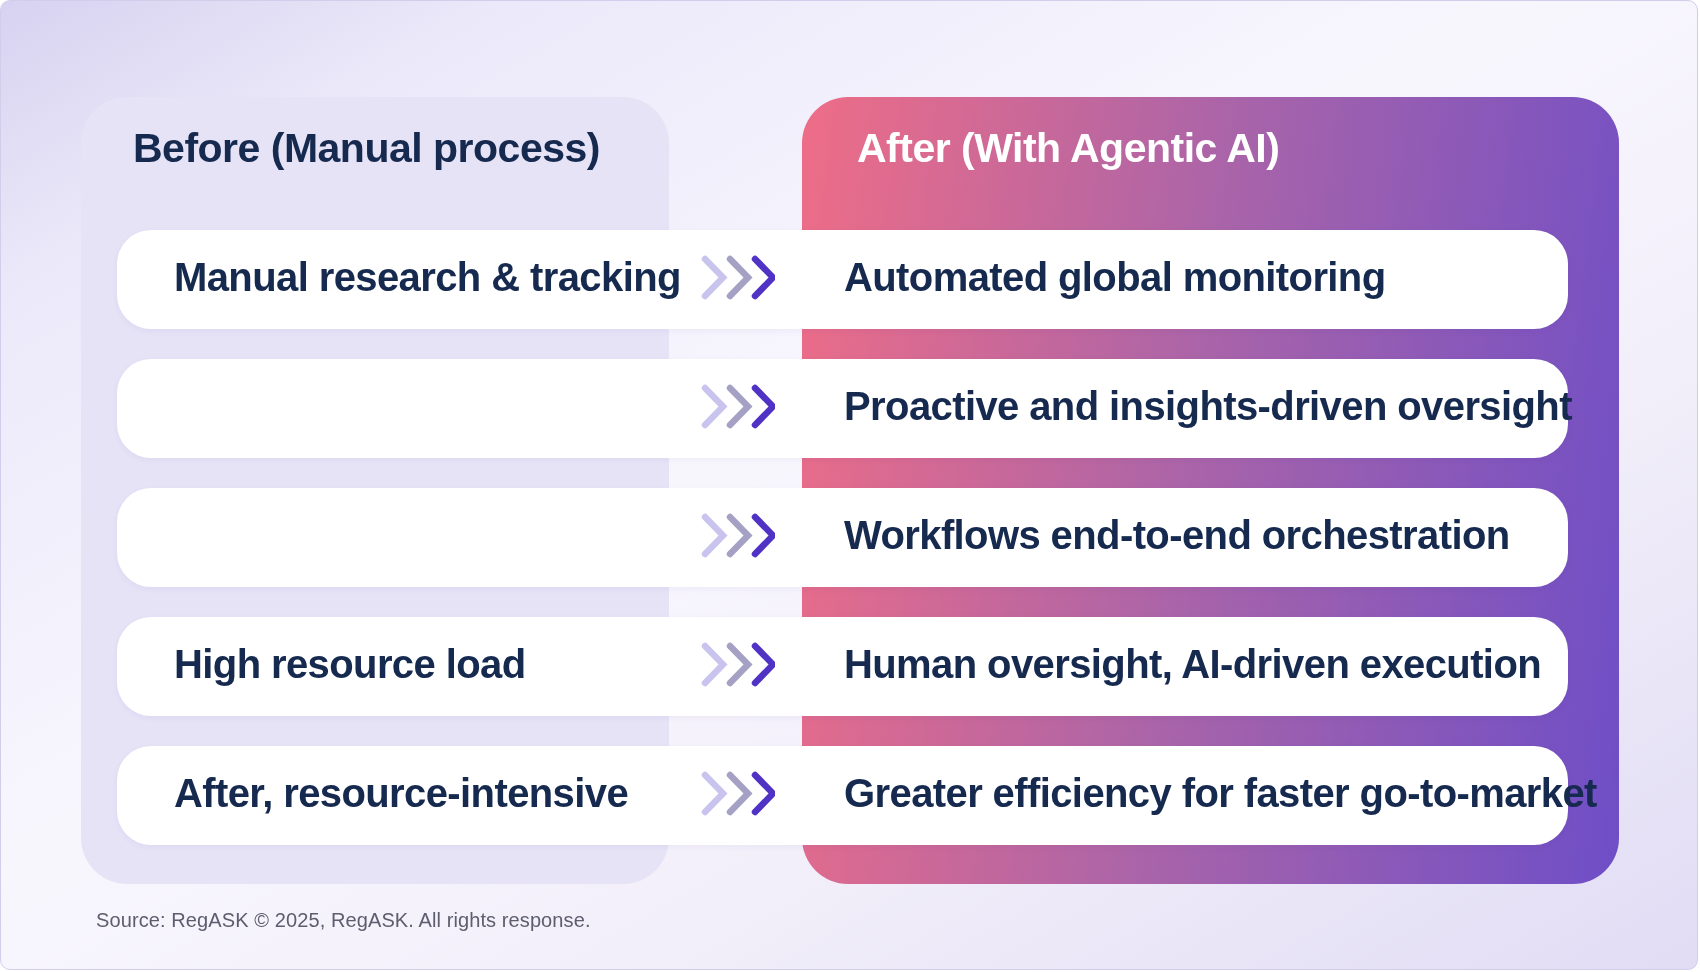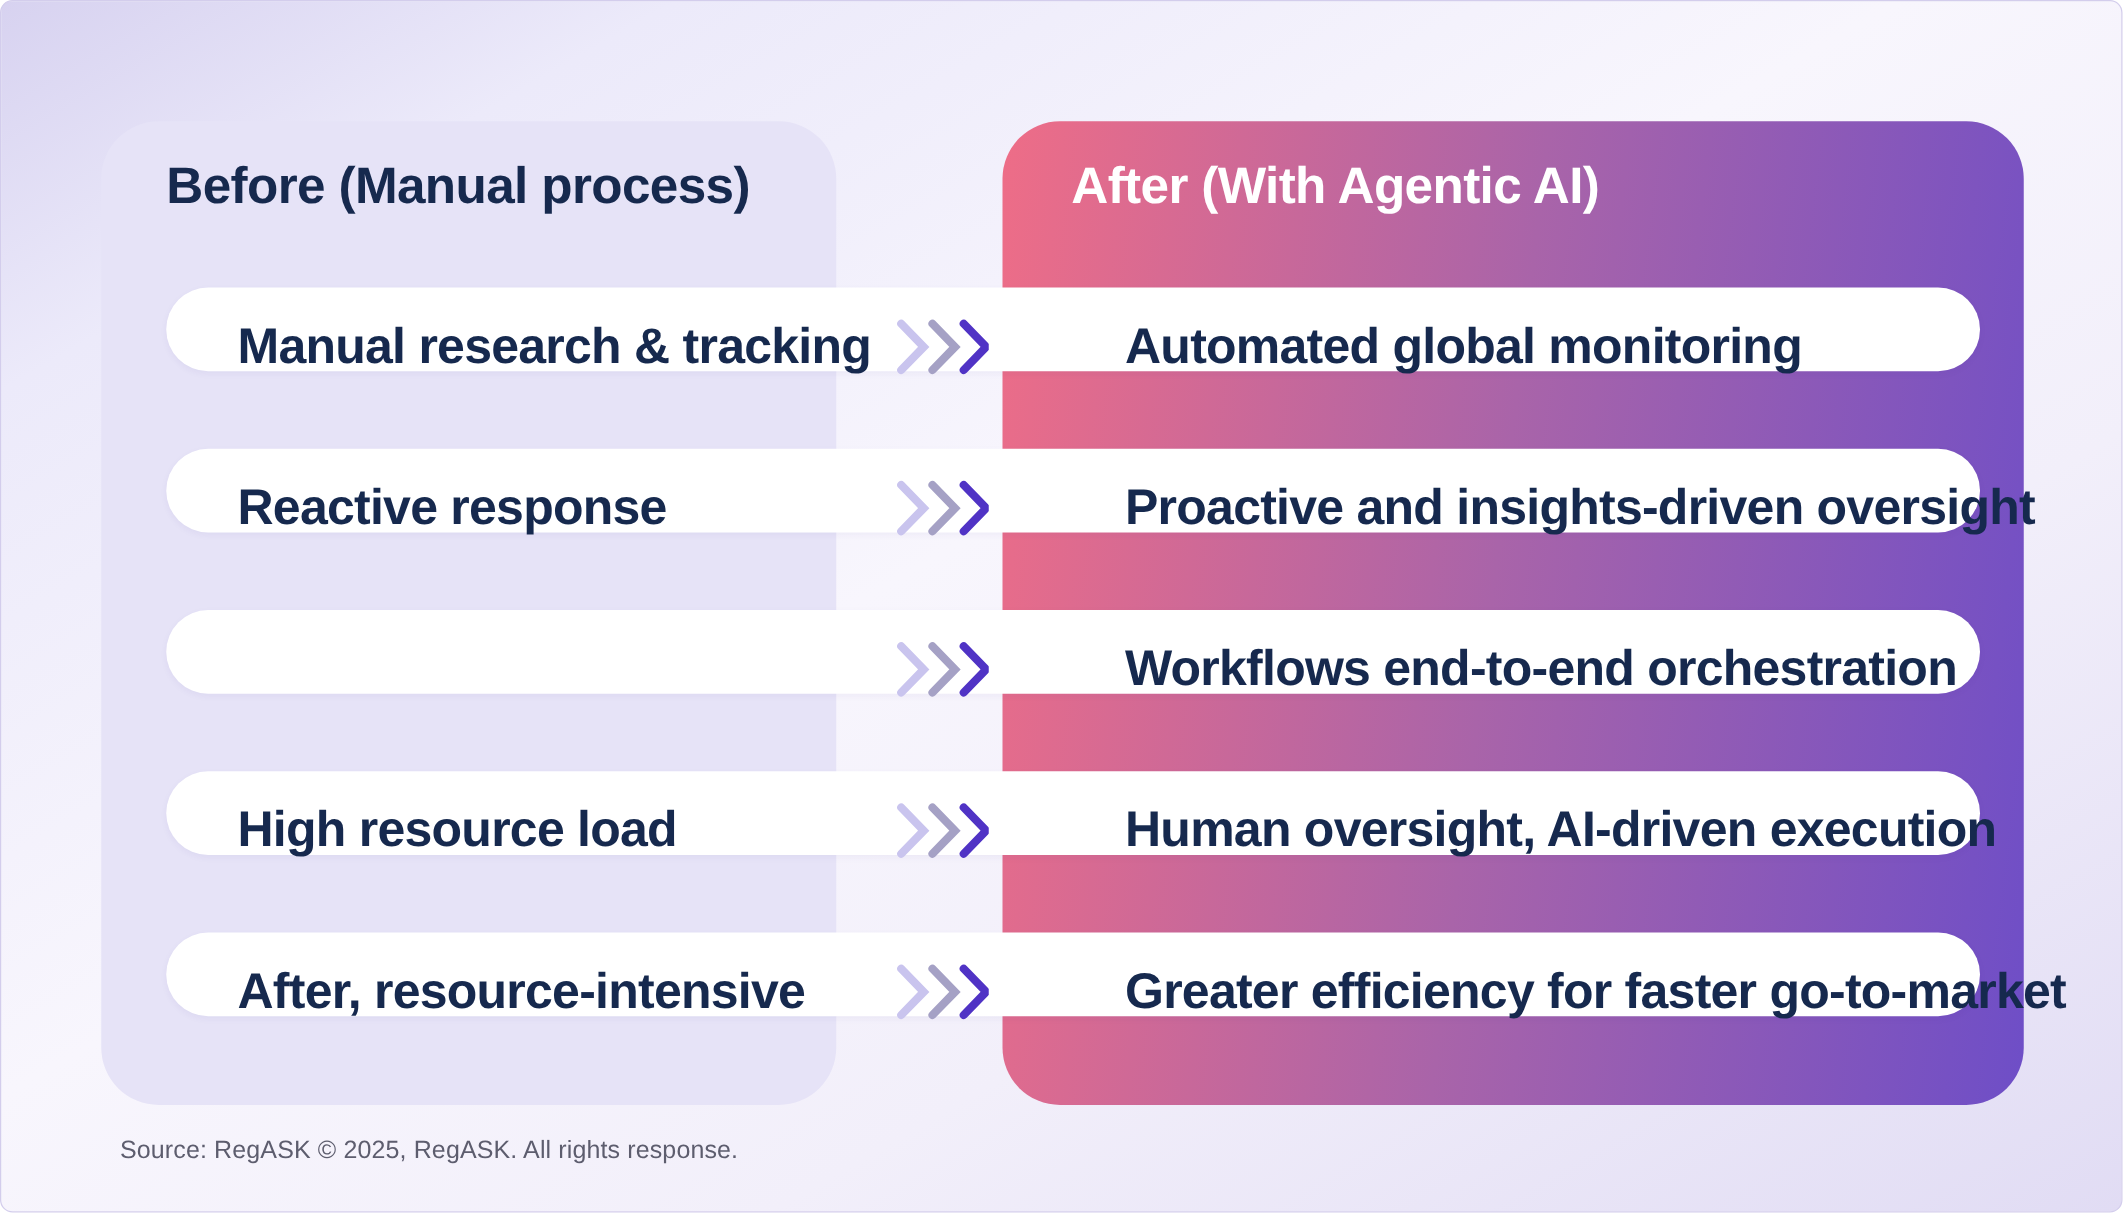--- a/index.html
+++ b/index.html
@@ -44,37 +44,37 @@
     font-size: 41px;
     font-weight: 700;
     letter-spacing: -0.5px;
     white-space: nowrap;
   }
   .panel.left .panel-title { left: 52px; color: var(--text-dark, #16294e); text-align: right; }
   .panel.right .panel-title { left: 55px; color: var(--text-light, #ffffff); }
 
   .row {
     position: absolute;
-    left: 132px; width: 1451px; height: 67px;
+    left: 116px; width: 1451px; height: 99px;
     background: var(--row-bg, #ffffff);
     border-radius: 34px;
     box-shadow: 0 2px 6px rgba(60, 40, 140, 0.05);
   }
   .cell {
     position: absolute;
     top: 0; height: 95px;
     display: flex; align-items: center;
     font-size: 40px;
     font-weight: 700;
     letter-spacing: -0.6px;
     color: var(--text-dark, #16294e);
     white-space: nowrap;
   }
   .cell.before { left: 57px; }
-  .cell.after  { left: 727px; margin-left: 40px; }
+  .cell.after  { left: 727px; }
   .chevrons {
     position: absolute;
     left: 584px; top: 25px;
     width: 74px; height: 45px;
   }
   .chevrons polyline { fill: none; stroke-width: 6.5px; }
   .chev1 { stroke: var(--chevron-1, #c9c4ee); }
   .chev2 { stroke: var(--chevron-2, #a5a1c5); }
   .chev3 { stroke: var(--chevron-3, #5033c5); }
 
@@ -110,21 +110,20 @@
     <div class="cell before">Manual research &amp; tracking</div>
     <svg class="chevrons" viewBox="0 0 74 45">
       <polyline class="chev1" points="4,4 22,22.5 4,41" stroke-linecap="round" stroke-linejoin="miter"></polyline>
       <polyline class="chev2" points="29,4 47,22.5 29,41" stroke-linecap="round" stroke-linejoin="miter"></polyline>
       <polyline class="chev3" points="54,4 72,22.5 54,41" stroke-linecap="round" stroke-linejoin="miter"></polyline>
     </svg>
     <div class="cell after">Automated global monitoring</div>
   </div>
 
   <div class="row r1">
-    <div class="cell before">Reactive response</div>
     <svg class="chevrons" viewBox="0 0 74 45">
       <polyline class="chev1" points="4,4 22,22.5 4,41" stroke-linecap="round" stroke-linejoin="miter"></polyline>
       <polyline class="chev2" points="29,4 47,22.5 29,41" stroke-linecap="round" stroke-linejoin="miter"></polyline>
       <polyline class="chev3" points="54,4 72,22.5 54,41" stroke-linecap="round" stroke-linejoin="miter"></polyline>
     </svg>
     <div class="cell after">Proactive and insights-driven oversight</div>
   </div>
 
   <div class="row r2">
     <svg class="chevrons" viewBox="0 0 74 45">

